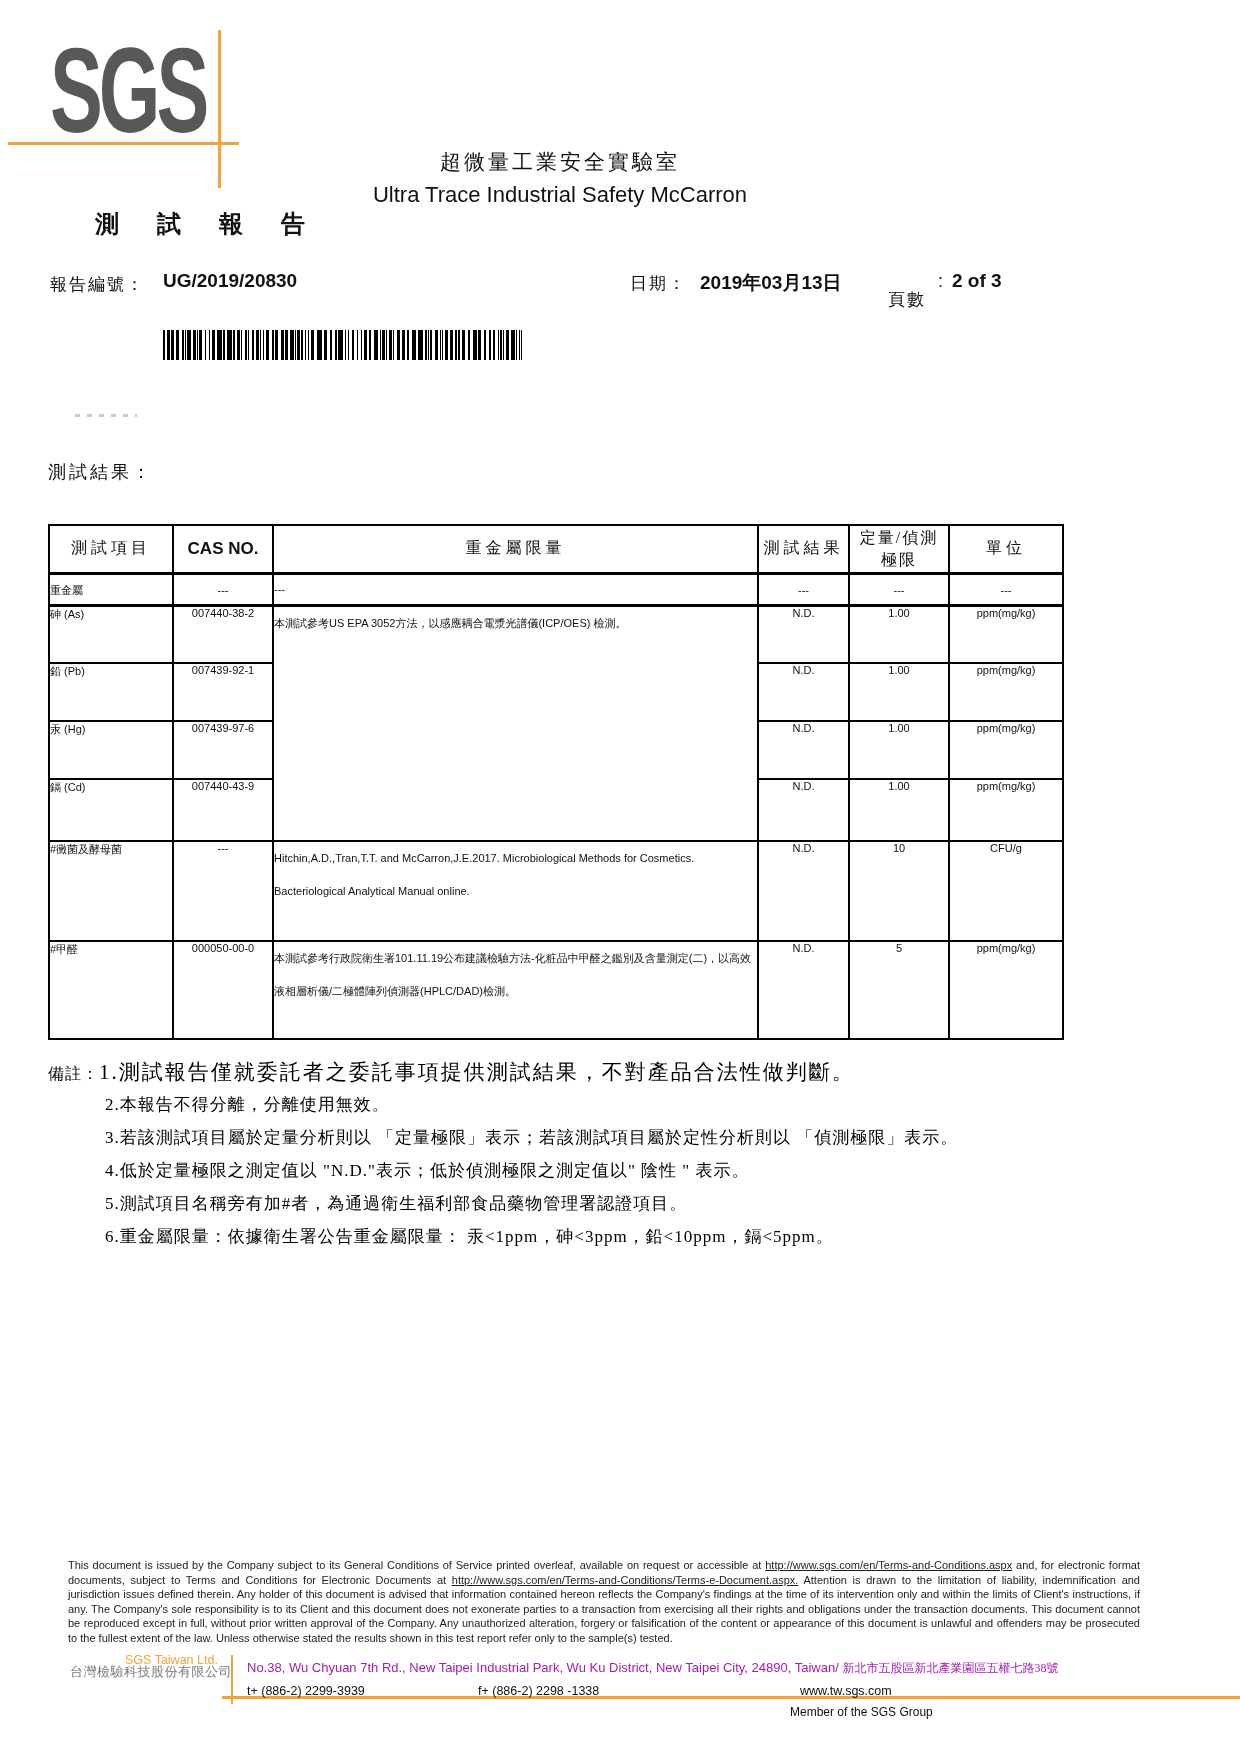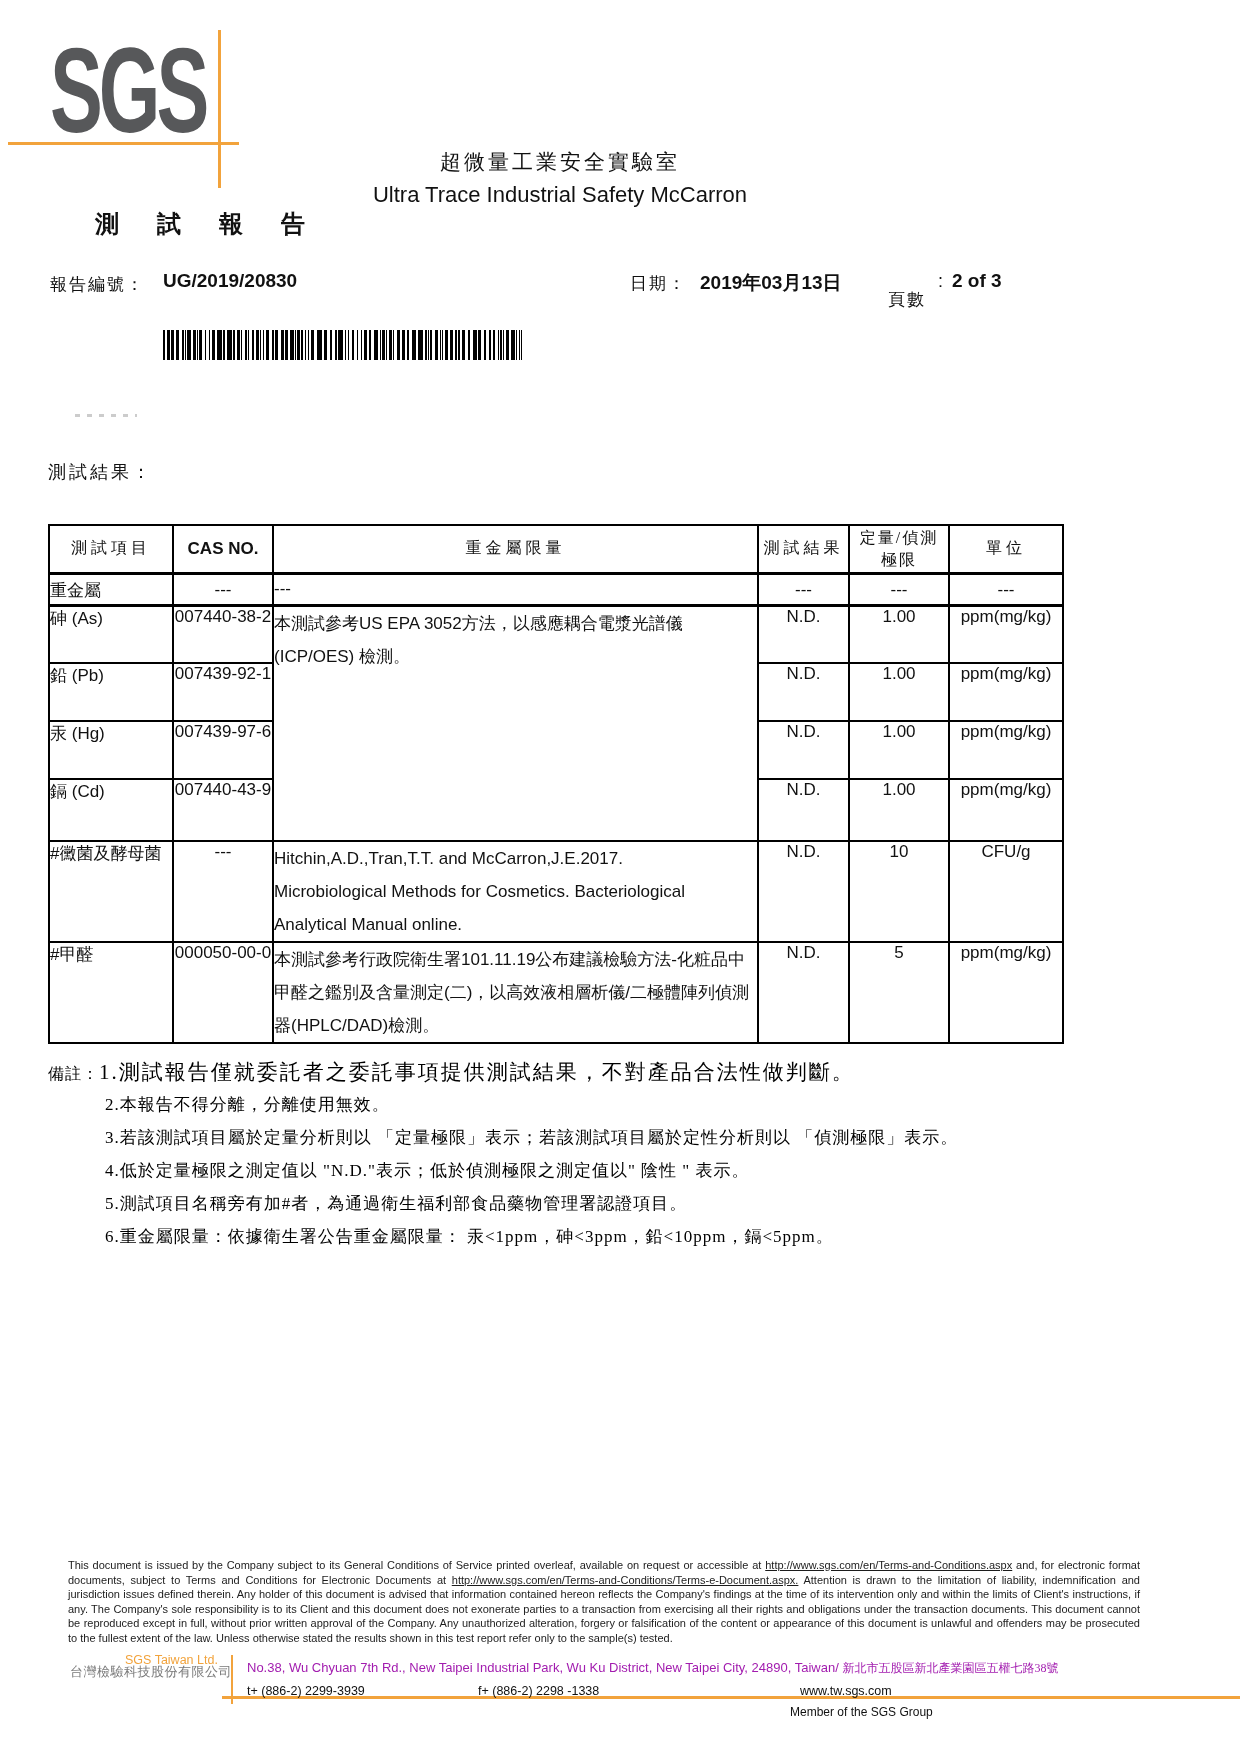--- a/index.html
+++ b/index.html
@@ -35,21 +35,21 @@
 
   .faint-mark{position:absolute;left:75px;top:414px;width:62px;height:3px;opacity:.30;
     background:repeating-linear-gradient(90deg,#555 0 5px,transparent 5px 12px);}
 
   .results-heading{position:absolute;left:48px;top:460px;font-size:18px;letter-spacing:3px;
     font-family:"Liberation Serif","DejaVu Serif",serif;}
 
   
   table.results{position:absolute;left:48px;top:524px;border-collapse:collapse;table-layout:fixed;
     width:1014px;}
-  table.results th,table.results td{border:2px solid #000;padding:0;font-size:17px;
+  table.results th,table.results td{border:2px solid #000;padding:0;font-size:11px;
     vertical-align:top;overflow:hidden;}
   table.results th{vertical-align:middle;font-weight:normal;
     font-family:"Liberation Serif","DejaVu Serif",serif;font-size:16px;letter-spacing:4px;text-align:center;}
   table.results th.cas-h{font-family:"Liberation Sans",sans-serif;font-weight:bold;font-size:17px;letter-spacing:0;}
   table.results .r-head th{border-bottom:3px solid #000;}
   table.results .r-group td{border-bottom:3px solid #000;vertical-align:middle;}
   td.c-item{text-align:left;padding:6px 4px 0 8px;}
   td.c-cas{text-align:center;padding-top:6px;}
   td.c-method{text-align:left;padding:4px 10px 4px 8px;line-height:33px;}
   td.c-center{text-align:center;padding-top:7px;}

